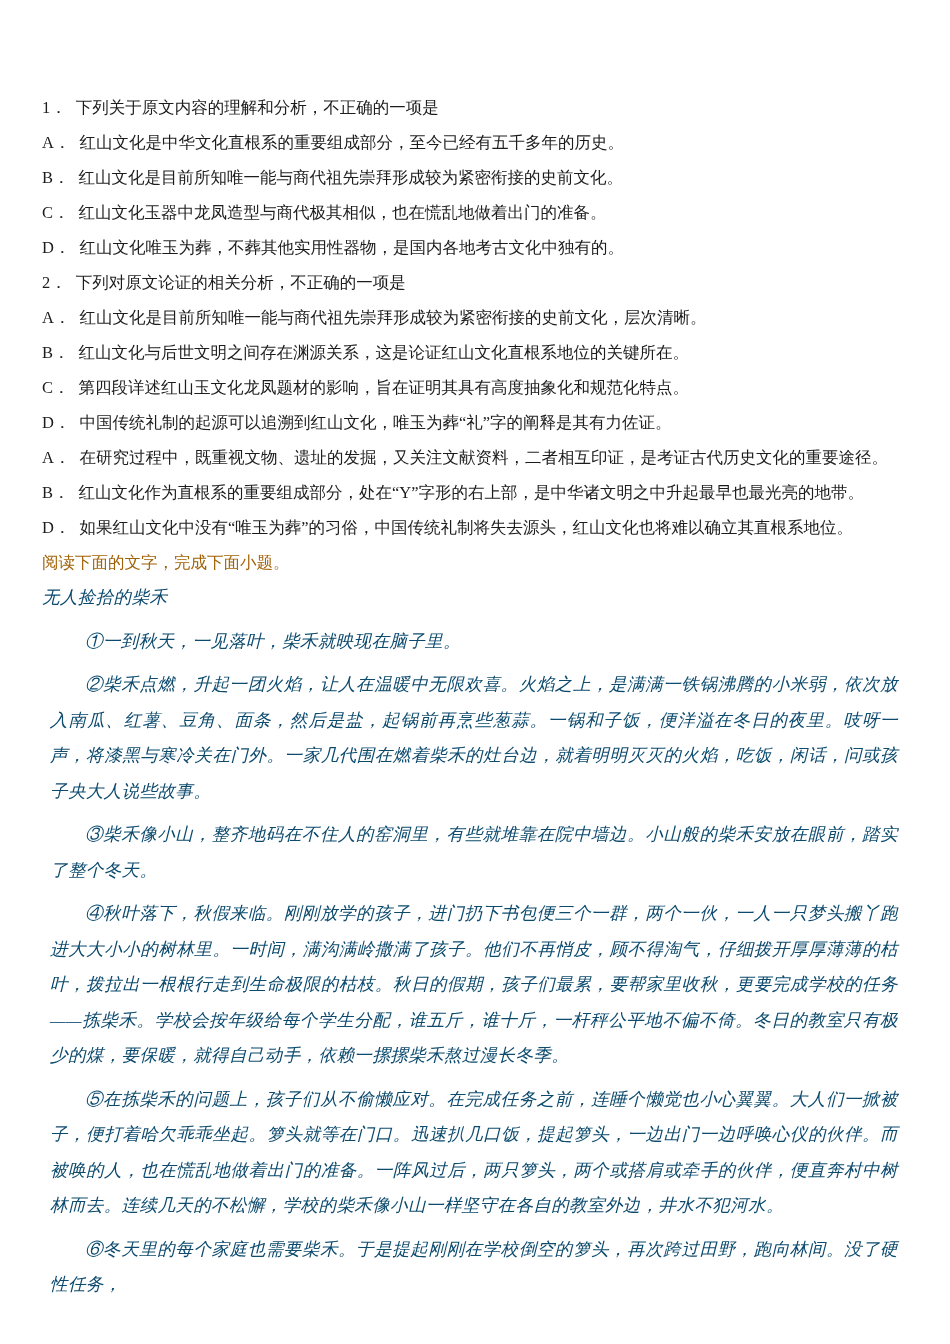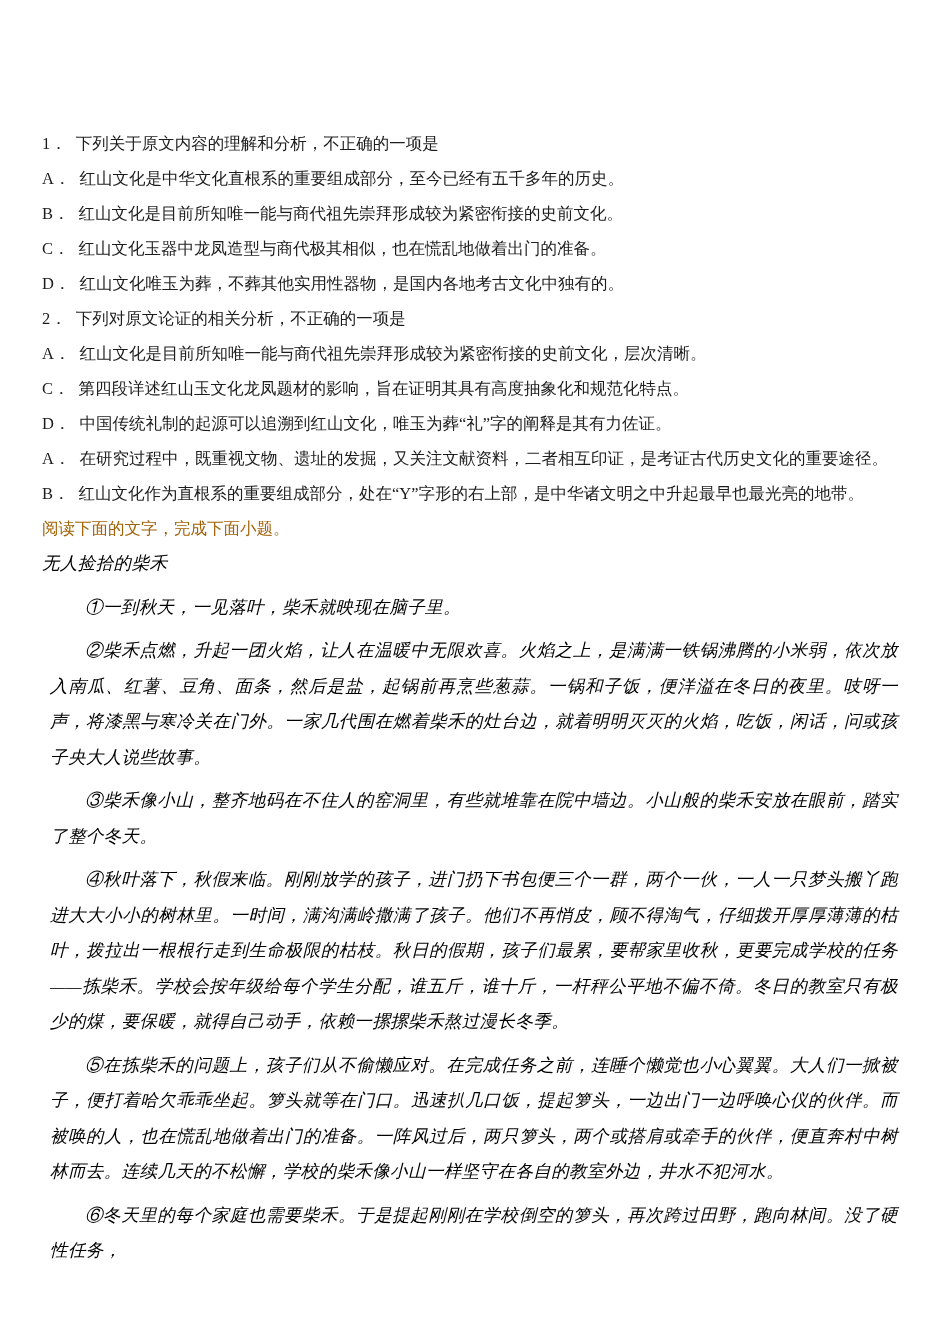--- a/index.html
+++ b/index.html
@@ -19,21 +19,20 @@
     height: 1344px;
     padding: 90px 44px 0 42px;
     background: #ffffff;
   }
   
   .q-section {
     font-family: "Liberation Serif", "DejaVu Serif", serif;
     font-size: 16.5px;
     line-height: 35px;
     color: #1c1c1c;
-    margin-top: 36px;
   }
   .q-line {
     white-space: nowrap;
     overflow: hidden;
   }
   .q-label {
     display: inline-block;
     margin-right: 9px;
   }
   
@@ -41,21 +40,21 @@
     font-family: "Liberation Serif", "DejaVu Serif", serif;
     font-size: 16.5px;
     line-height: 35px;
     color: #a16207;
   }
   .passage {
     font-family: "Liberation Serif", "DejaVu Serif", serif;
     font-style: italic;
     font-size: 17.5px;
     line-height: 35.5px;
-    color: #000000;
+    color: #0c4a6e;
     letter-spacing: 0.4px;
   }
   .passage-title {
     margin: 0;
     text-indent: 0;
   }
   .passage p {
     margin: 8px;
     text-indent: 2em;
     text-align: justify;
@@ -84,31 +83,37 @@
       <span class="q-label">D．</span><span>红山文化唯玉为葬，不葬其他实用性器物，是国内各地考古文化中独有的。</span>
     </div>
 
     <div class="q-line">
       <span class="q-label">2．</span><span>下列对原文论证的相关分析，不正确的一项是</span>
     </div>
     <div class="q-line">
       <span class="q-label">A．</span><span>红山文化是目前所知唯一能与商代祖先崇拜形成较为紧密衔接的史前文化，层次清晰。</span>
     </div>
     <div class="q-line">
+      <span class="q-label">B．</span><span>红山文化与后世文明之间存在渊源关系，这是论证红山文化直根系地位的关键所在。</span>
+    </div>
+    <div class="q-line">
       <span class="q-label">C．</span><span>第四段详述红山玉文化龙凤题材的影响，旨在证明其具有高度抽象化和规范化特点。</span>
     </div>
     <div class="q-line">
       <span class="q-label">D．</span><span>中国传统礼制的起源可以追溯到红山文化，唯玉为葬“礼”字的阐释是其有力佐证。</span>
     </div>
 
     <div class="q-line">
       <span class="q-label">A．</span><span>在研究过程中，既重视文物、遗址的发掘，又关注文献资料，二者相互印证，是考证古代历史文化的重要途径。</span>
     </div>
     <div class="q-line">
       <span class="q-label">B．</span><span>红山文化作为直根系的重要组成部分，处在“Y”字形的右上部，是中华诸文明之中升起最早也最光亮的地带。</span>
+    </div>
+    <div class="q-line">
+      <span class="q-label">D．</span><span>如果红山文化中没有“唯玉为葬”的习俗，中国传统礼制将失去源头，红山文化也将难以确立其直根系地位。</span>
     </div>
 
     <div class="r-intro">阅读下面的文字，完成下面小题。</div>
   </div>
 
   <div class="passage">
     <div class="passage-title">无人捡拾的柴禾</div>
     <p>①一到秋天，一见落叶，柴禾就映现在脑子里。</p>
     <p>②柴禾点燃，升起一团火焰，让人在温暖中无限欢喜。火焰之上，是满满一铁锅沸腾的小米弱，依次放入南瓜、红薯、豆角、面条，然后是盐，起锅前再烹些葱蒜。一锅和子饭，便洋溢在冬日的夜里。吱呀一声，将漆黑与寒冷关在门外。一家几代围在燃着柴禾的灶台边，就着明明灭灭的火焰，吃饭，闲话，问或孩子央大人说些故事。</p>
     <p>③柴禾像小山，整齐地码在不住人的窑洞里，有些就堆靠在院中墙边。小山般的柴禾安放在眼前，踏实了整个冬天。</p>

